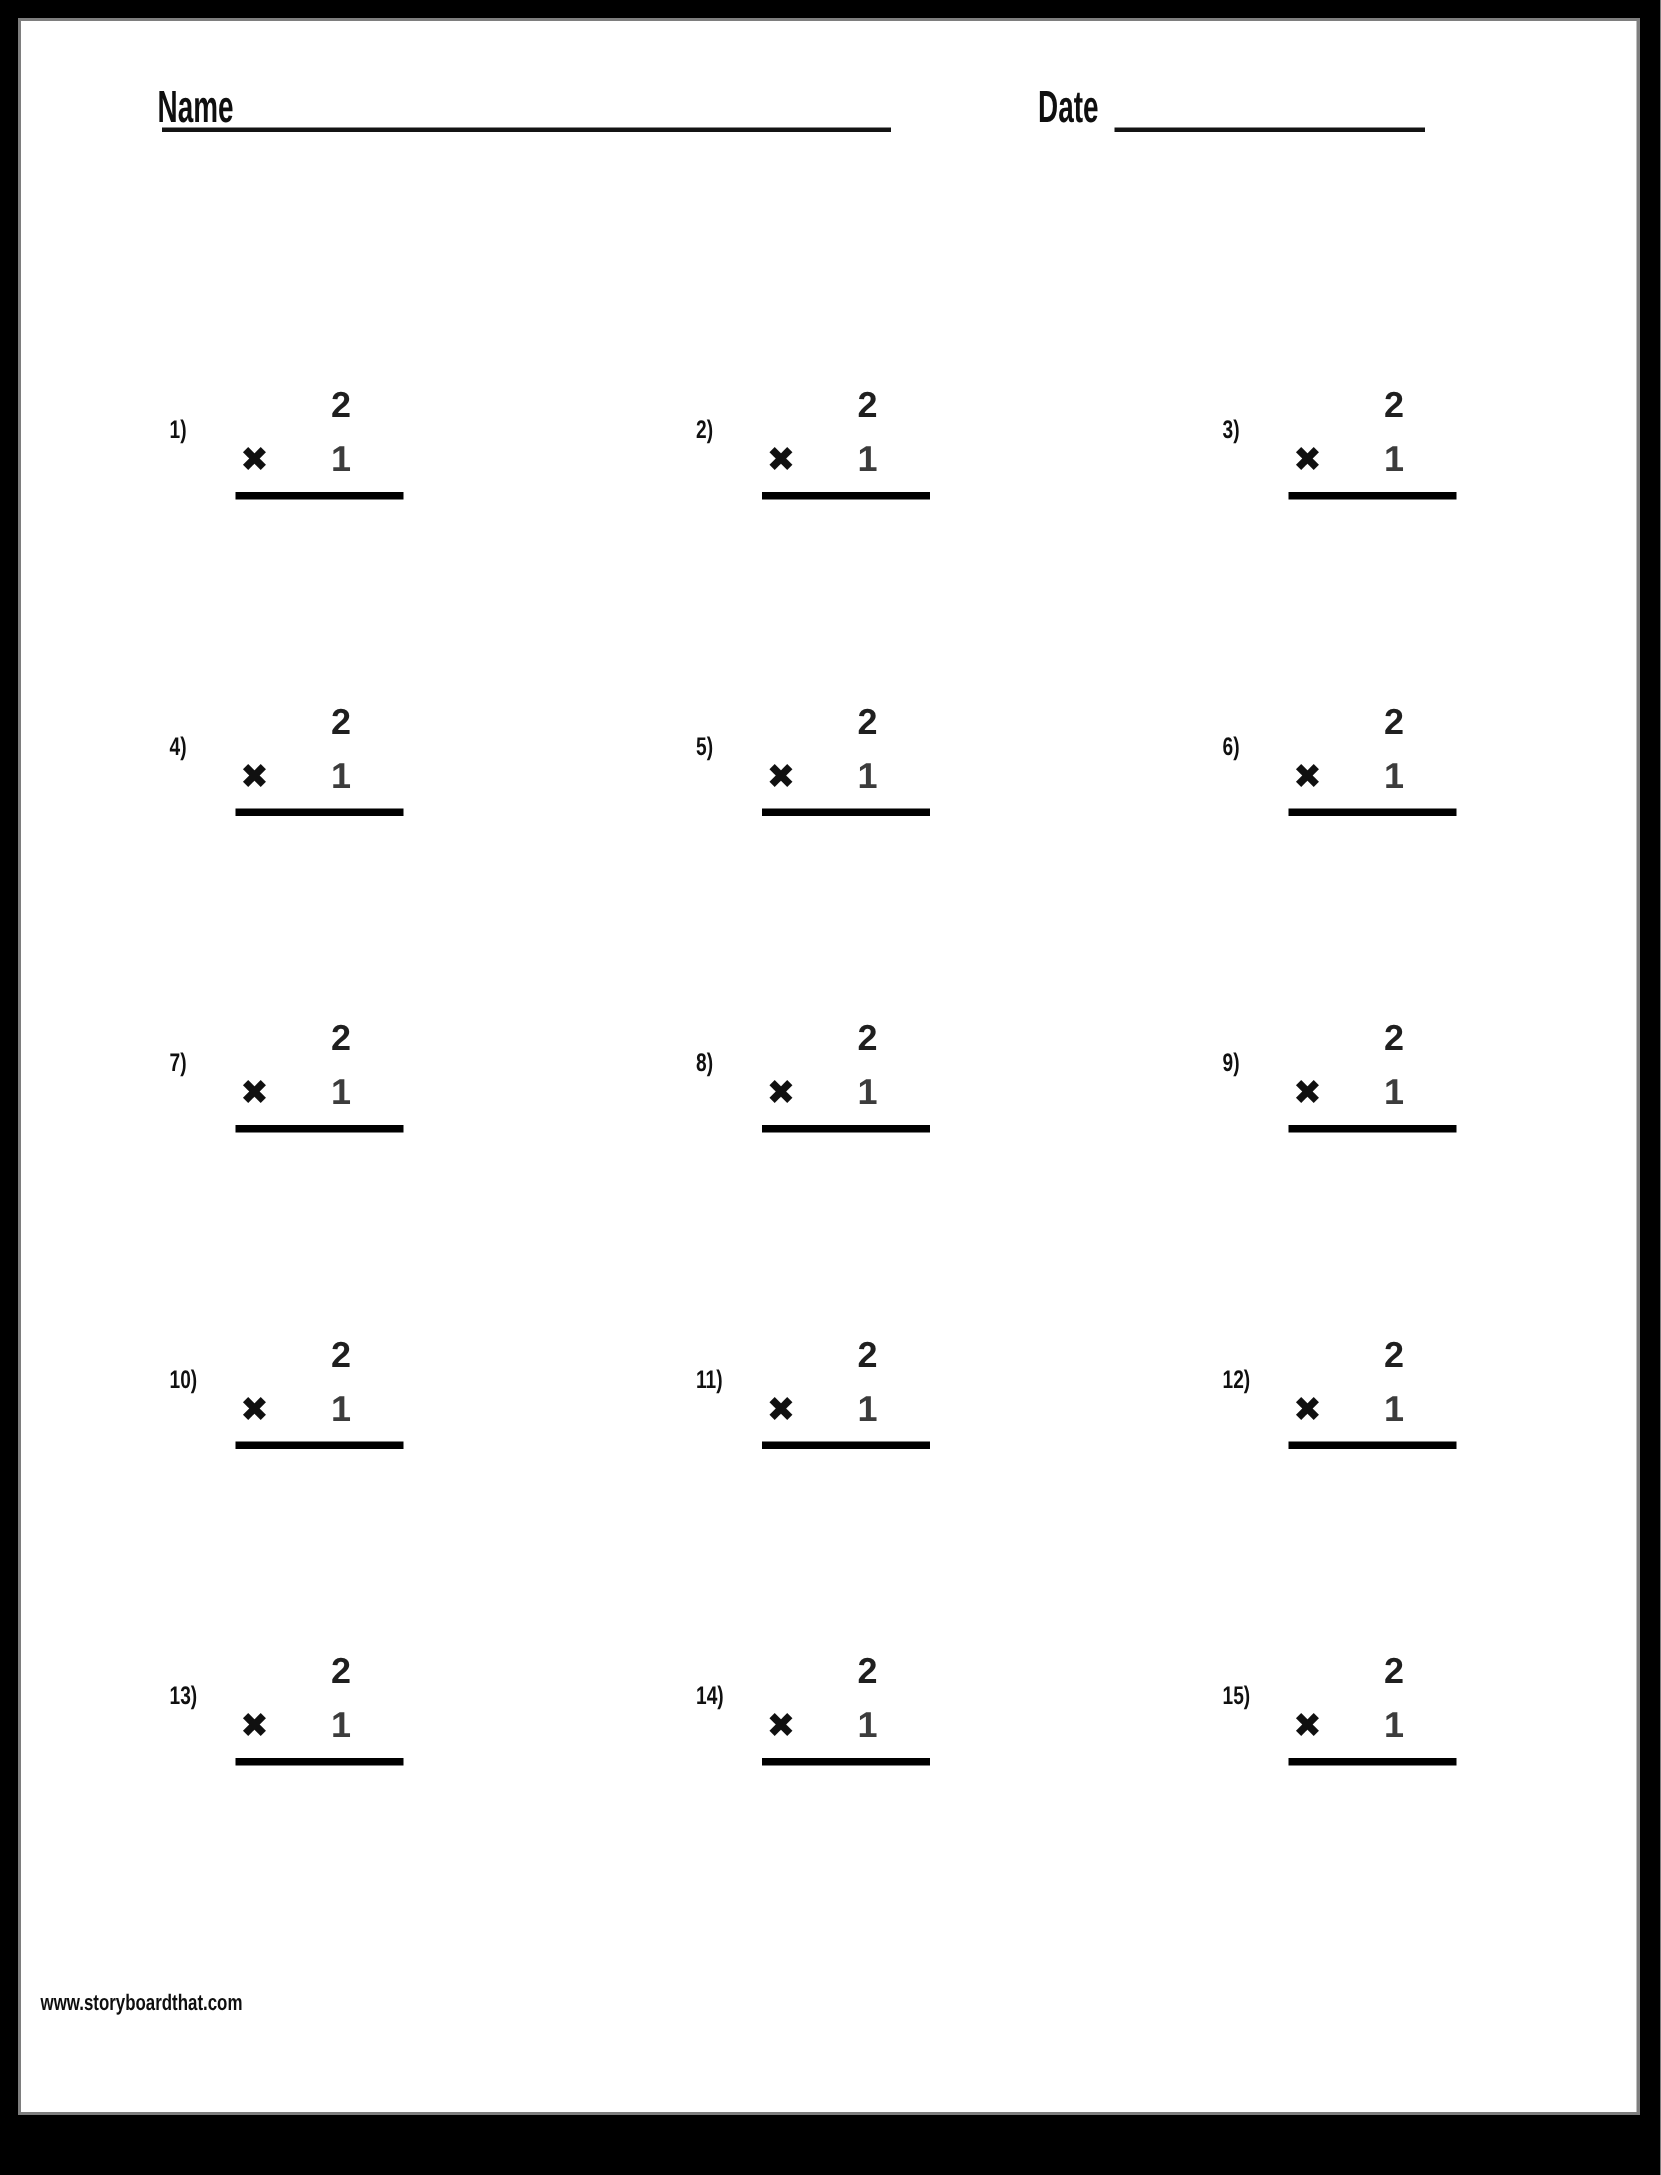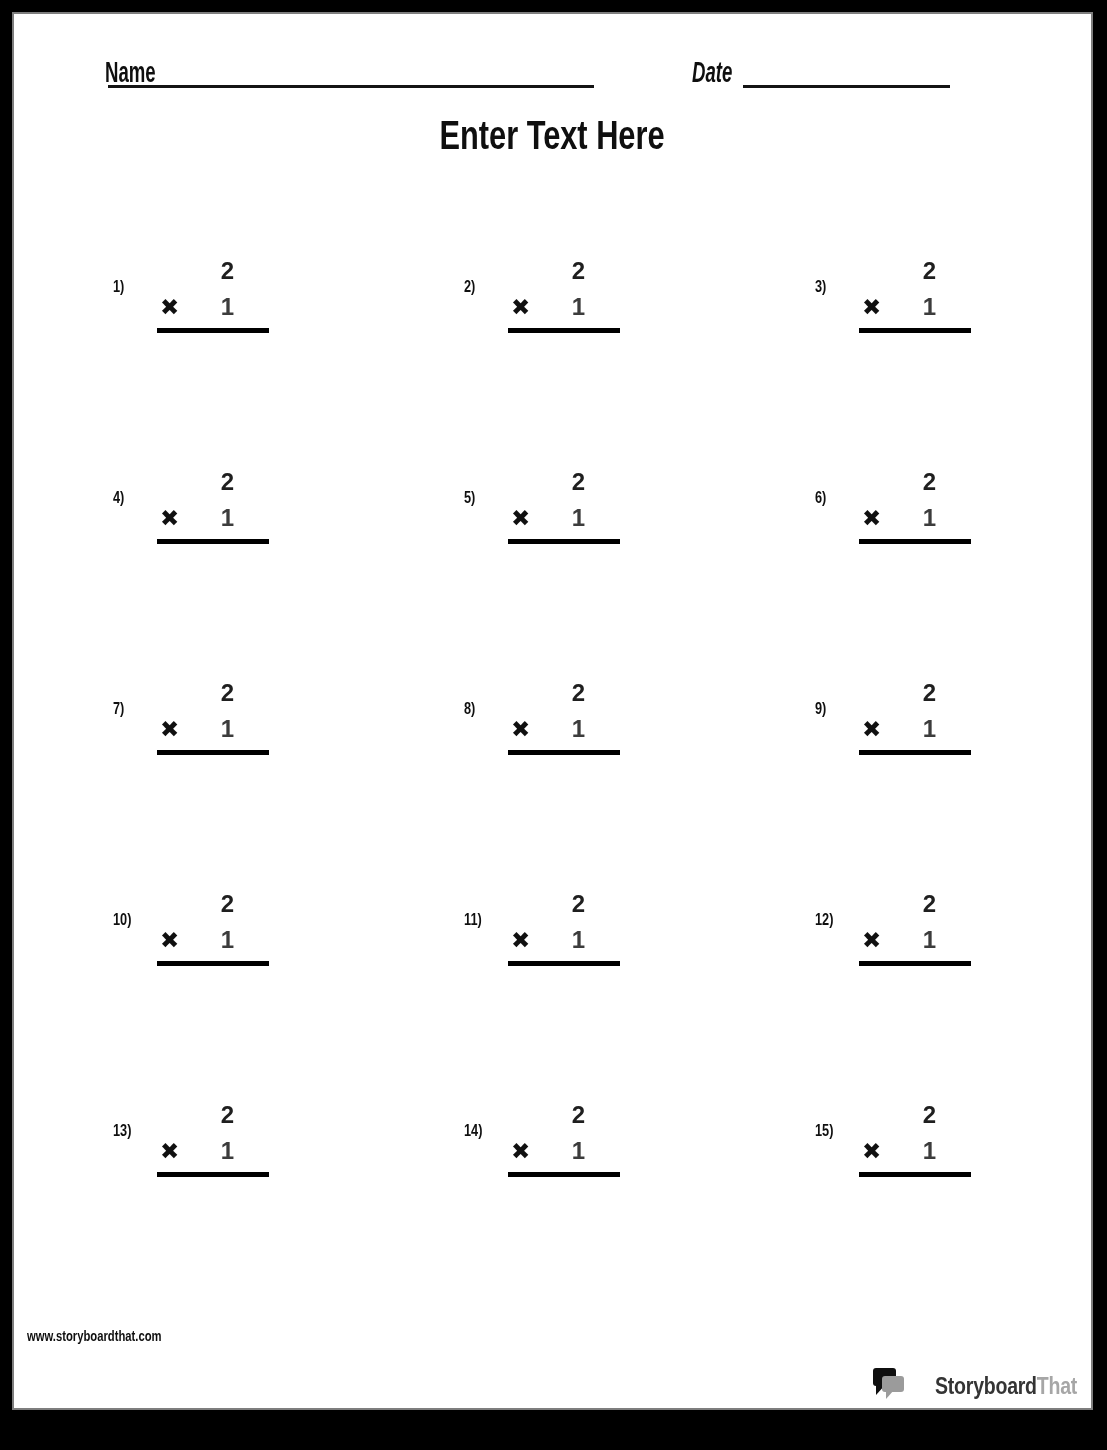--- a/index.html
+++ b/index.html
@@ -79,28 +79,25 @@
 </head>
 <body>
 
 <div class="page">
 
   <div class="abs" style="left:52px;top:43px;margin-left:39px;">
     <span class="cond field-label">Name</span>
   </div>
   <div class="underline" style="left:94px;top:71px;width:486px;"></div>
 
-  <div class="abs" style="left:678px;top:43px;font-style:italic;">
+  <div class="abs" style="left:678px;top:43px;">
     <span class="cond field-label">Date</span>
   </div>
   <div class="underline" style="left:729px;top:71px;width:207px;"></div>
 
-  <div class="abs title-wrap">
-    <span class="cond">Enter Text Here</span>
-  </div>
 
 
   <div class="problems" id="problems">
   <div class="problem">
     <span class="p-num">1)</span>
     <div class="p-stack">
       <div class="p-top">2</div>
       <div class="p-mul">
         <span class="p-op">✖</span>
         <span class="p-bottom">1</span>
@@ -275,23 +272,14 @@
       </div>
       <div class="p-line"></div>
     </div>
   </div>
 </div>
 
   <div class="abs site-url-wrap" style="left:13px;top:1314px;">
     <span class="cond" style="--sx:0.75;font-size:15px;">www.storyboardthat.com</span>
   </div>
 
-  <div class="logo">
-    <svg width="34" height="34" viewBox="0 0 34 34">
-      <rect x="1" y="2" width="23" height="18" rx="3" fill="#0f0f0f"></rect>
-      <polygon points="4,18 4,29 14,18" fill="#0f0f0f"></polygon>
-      <rect x="10" y="10" width="22" height="16" rx="3" fill="#9b9b9b"></rect>
-      <polygon points="14,24 14,33 22,24" fill="#9b9b9b"></polygon>
-    </svg>
-    <span class="logo-text"><span class="logo-dark">Storyboard</span><span class="logo-gray">That</span></span>
-  </div>
 
 </div>
 
 </body></html>

